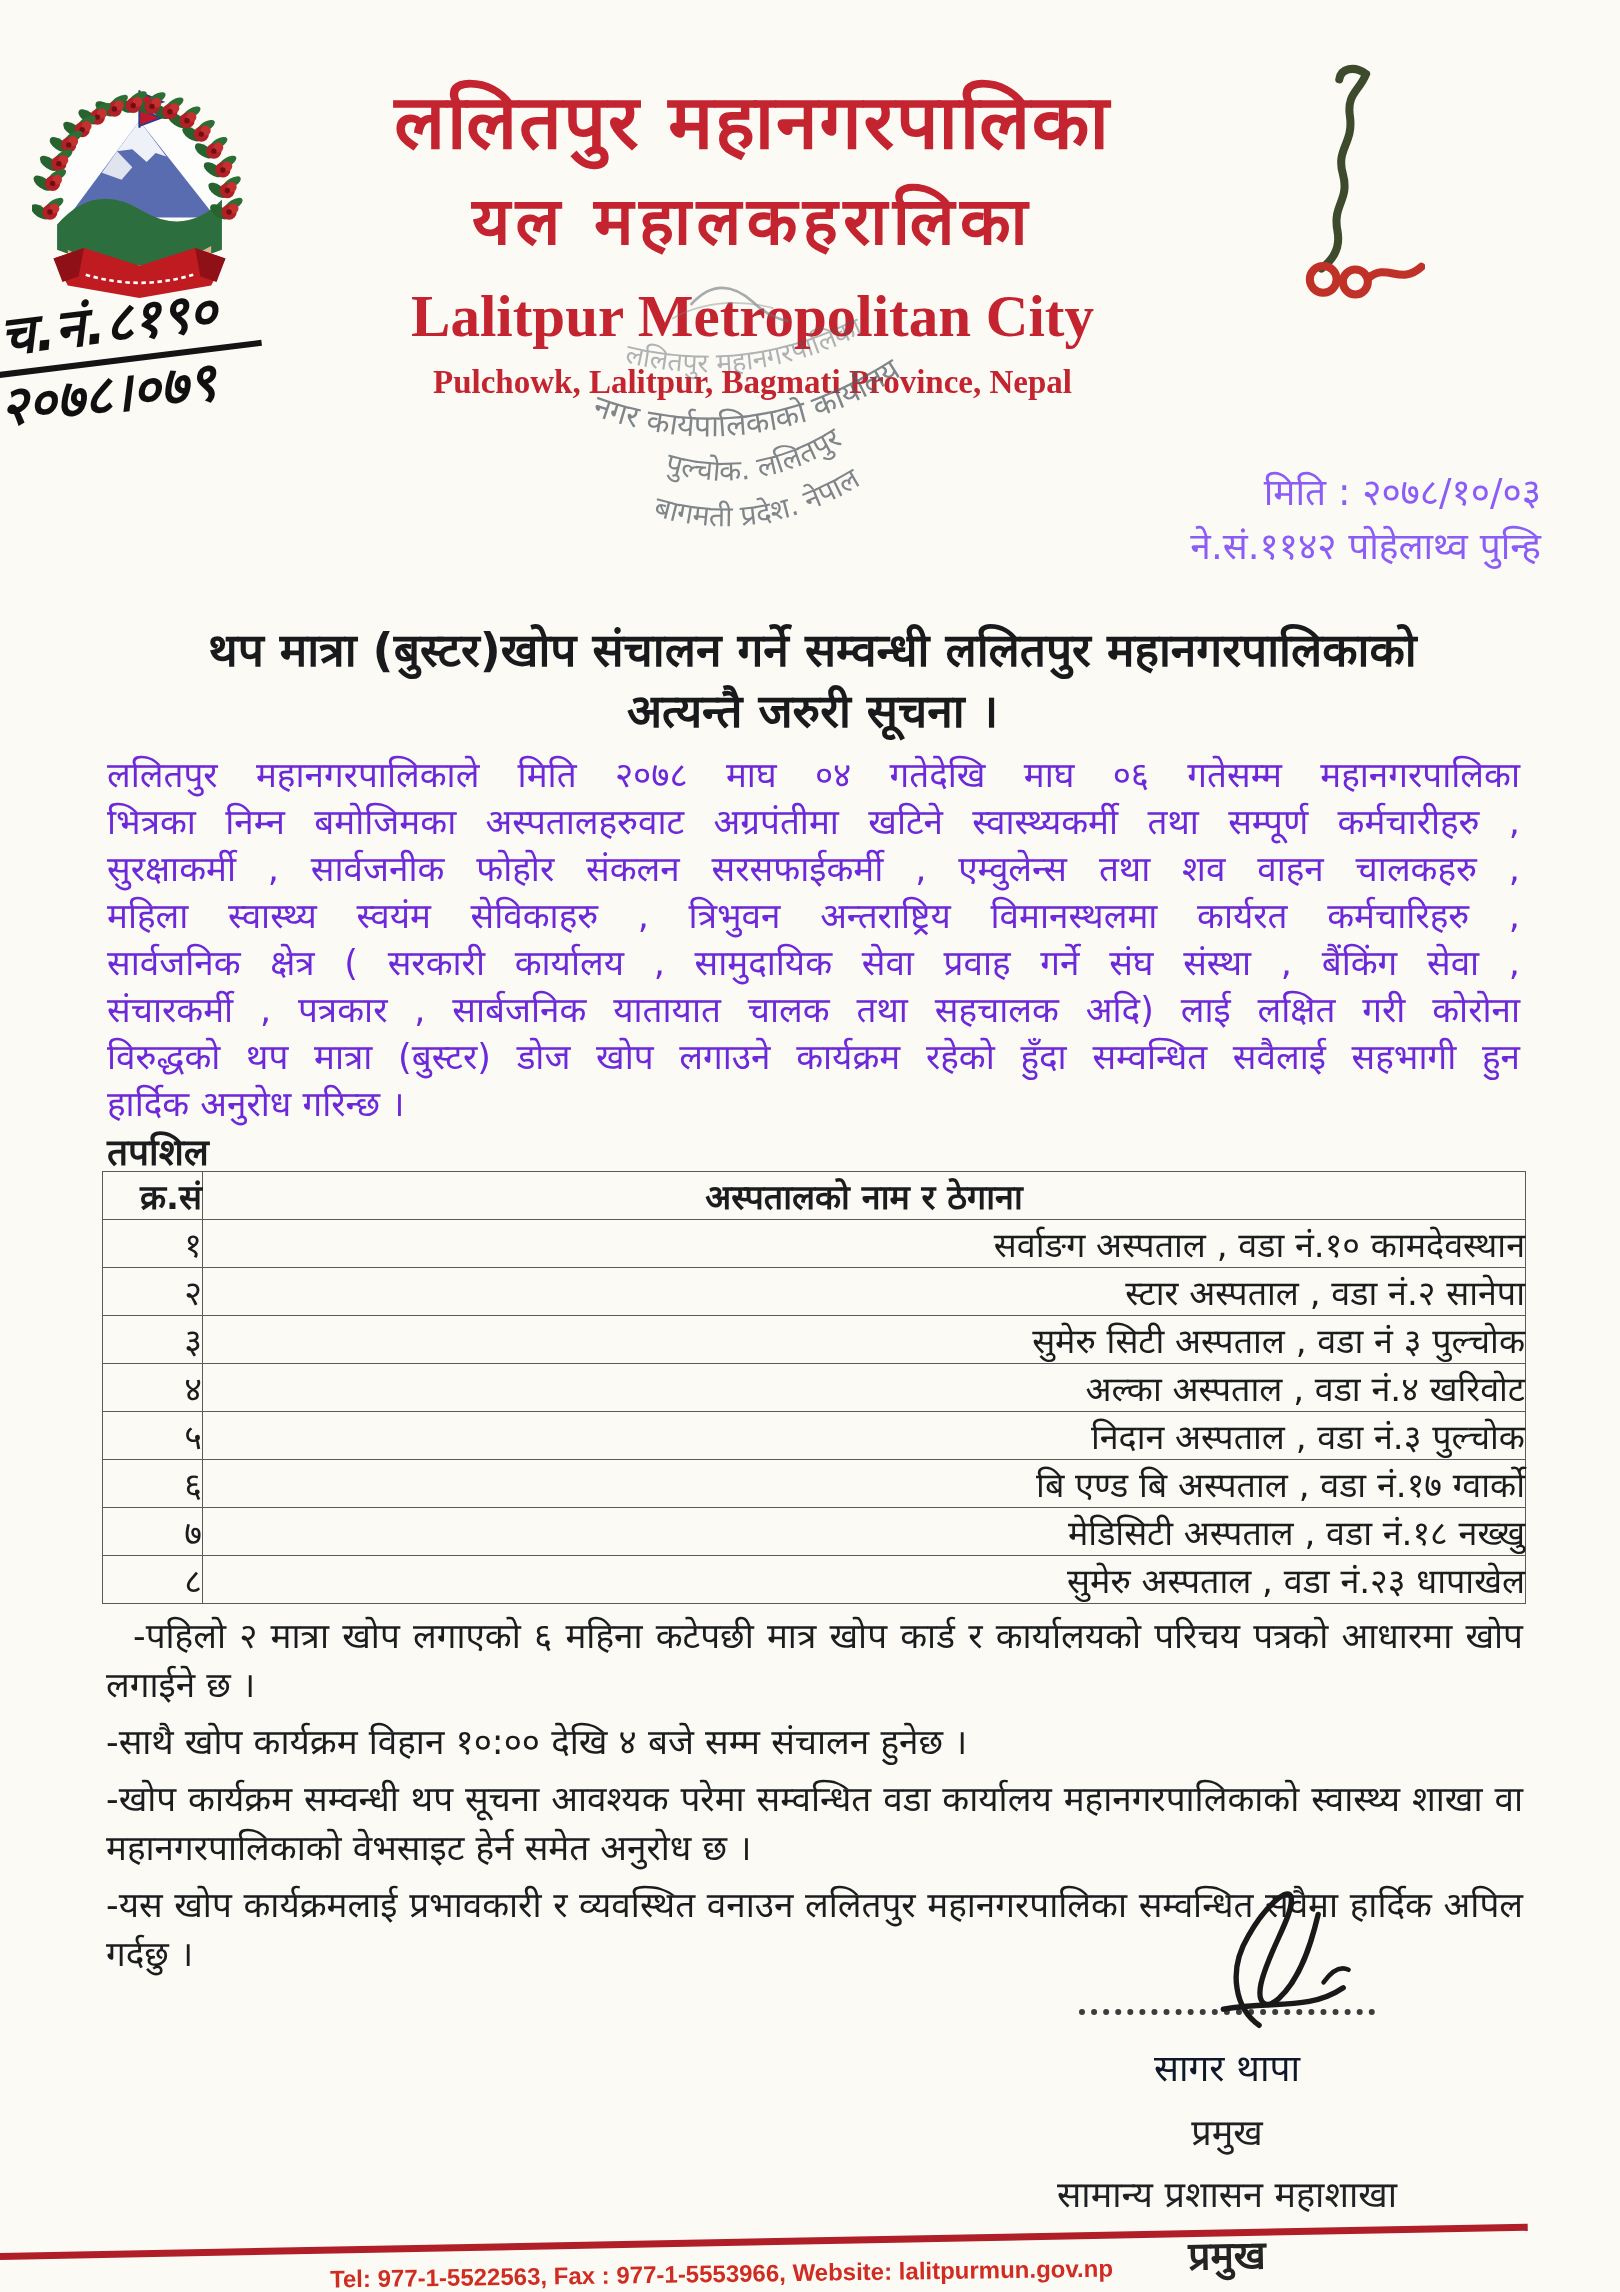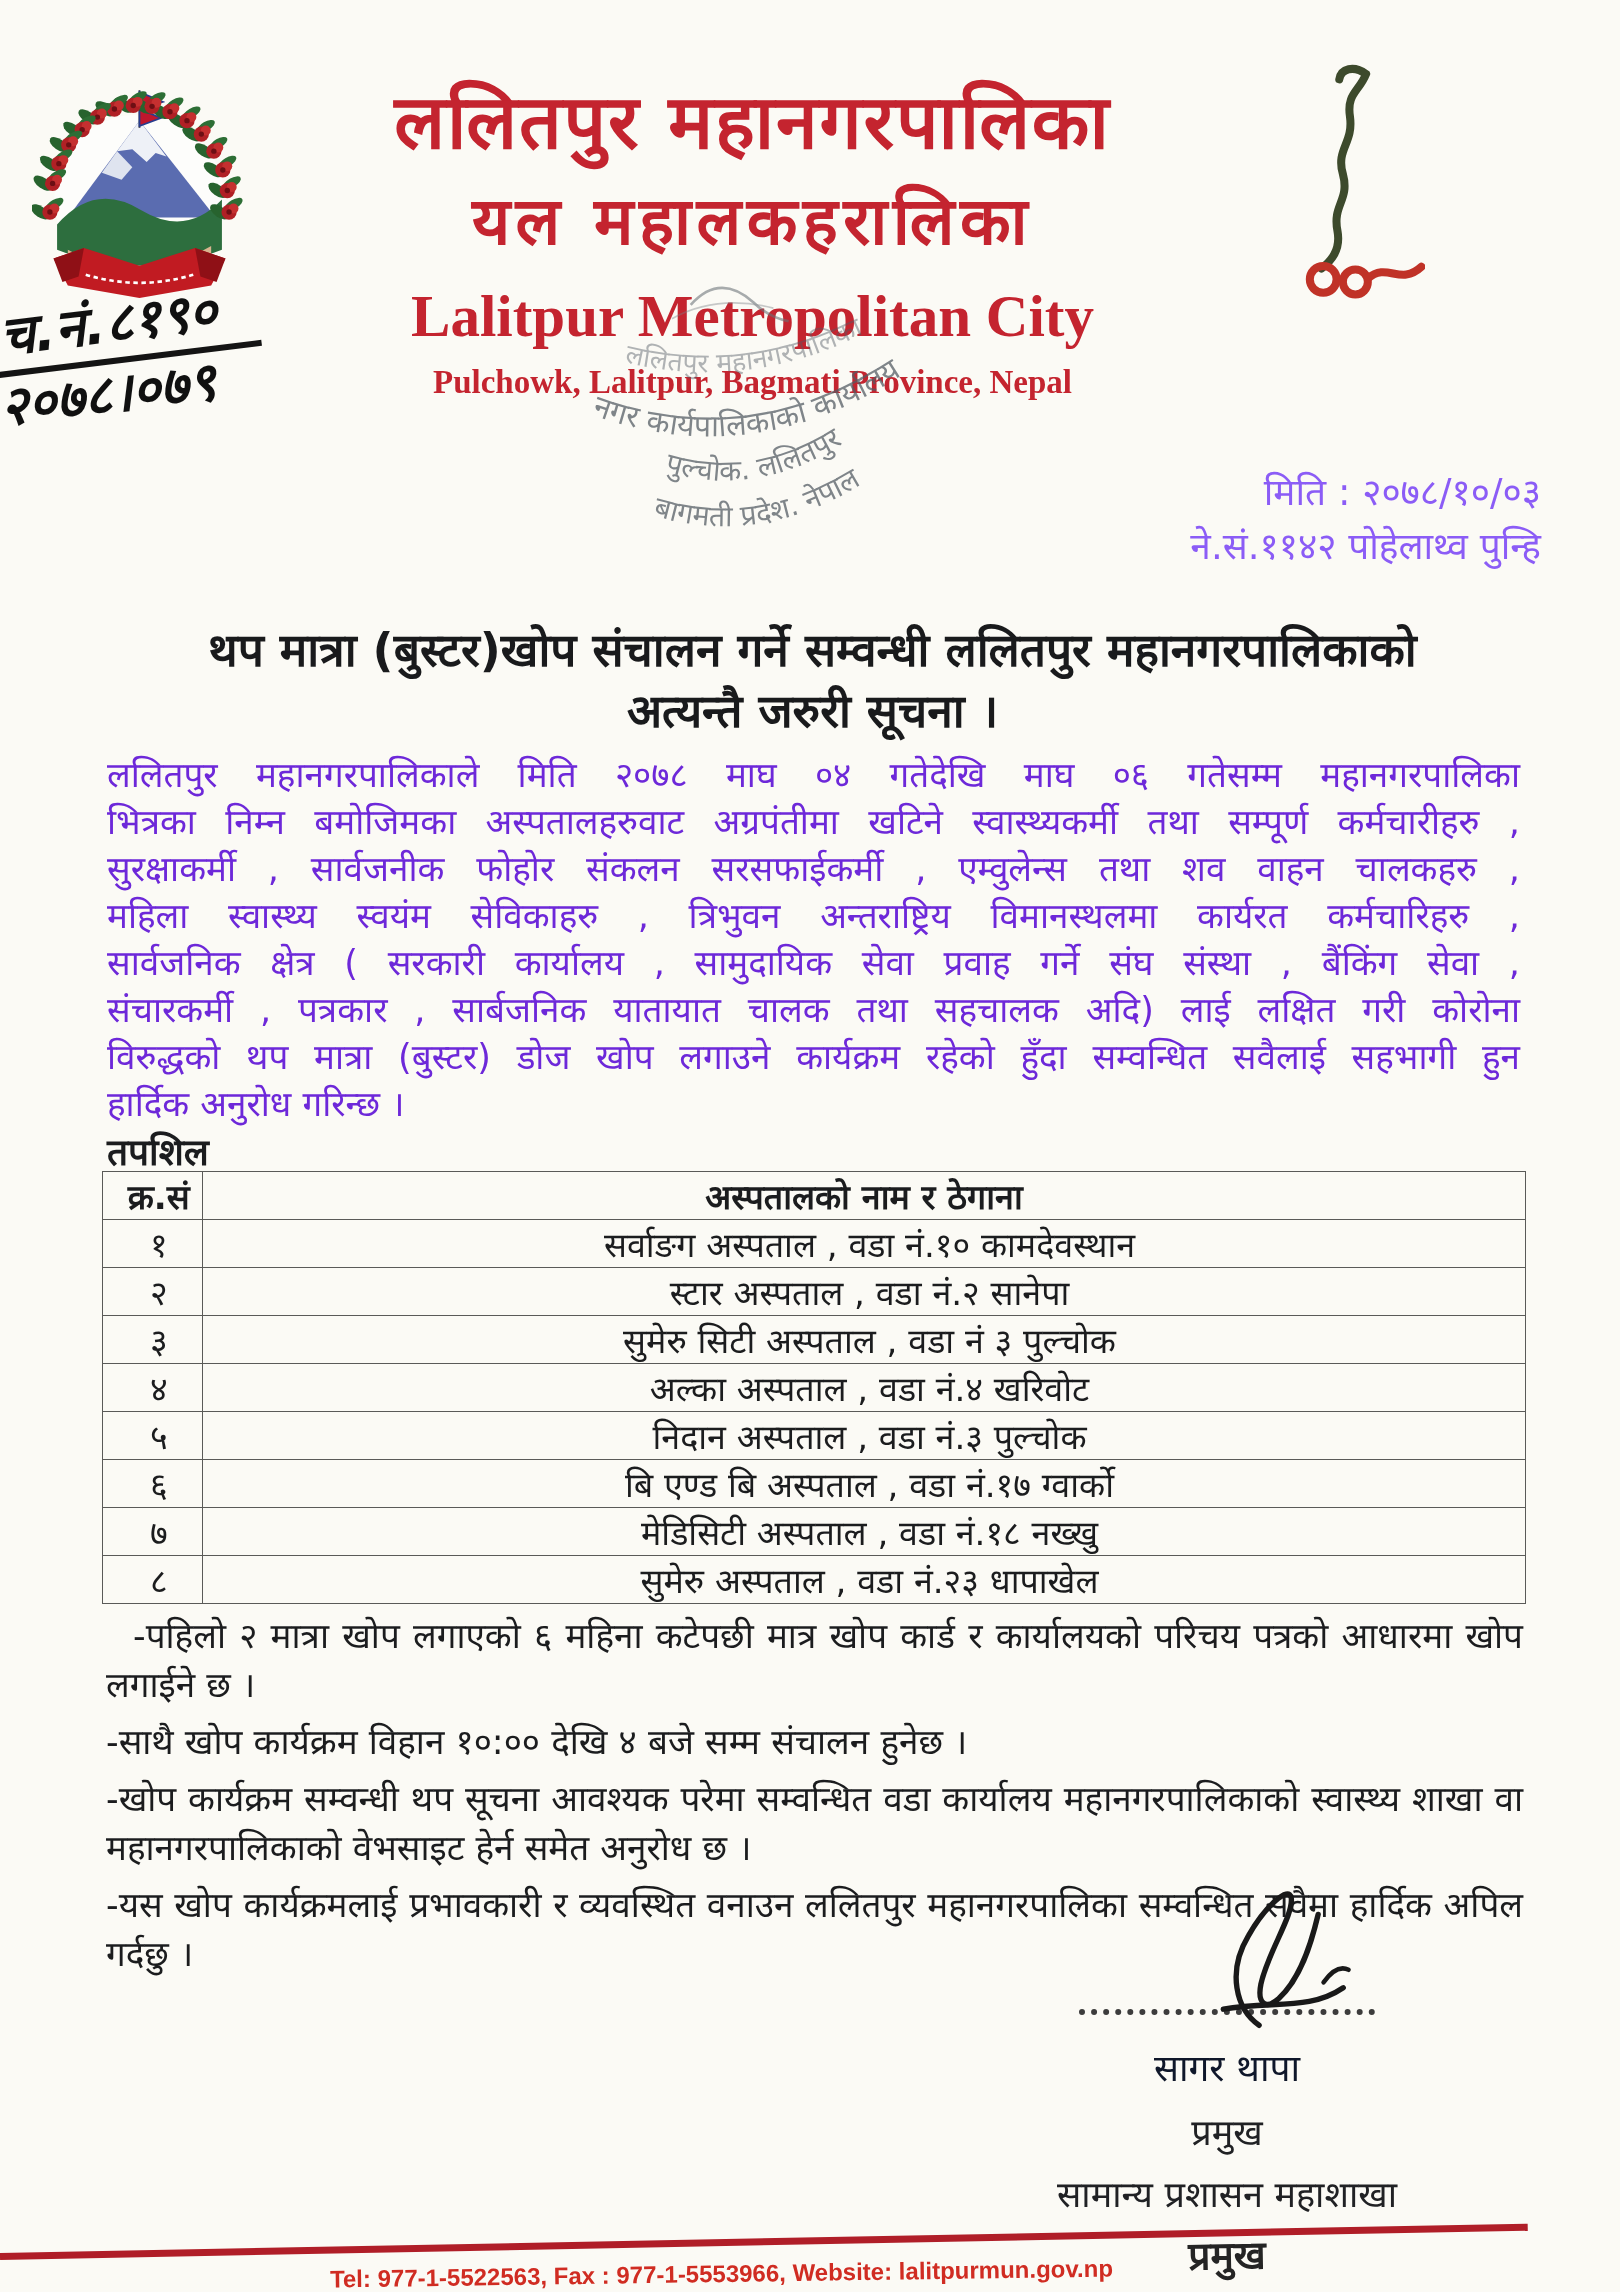--- a/index.html
+++ b/index.html
@@ -33,22 +33,22 @@
   .body-text{position:absolute;left:107px;top:752px;width:1413px;font-size:35px;color:#6d28d9}
   .body-text .bl{line-height:47px;text-align:justify;text-align-last:justify;white-space:normal}
   .body-text .bl.last{text-align-last:left}
   .table-caption{position:absolute;left:107px;top:1125px;width:1411px;
     font-size:37px;font-weight:600;color:#1b1c1e}
   
   .hosp-table{position:absolute;left:102px;top:1171px;width:1424px;border-collapse:collapse;
     font-size:34px;color:#1b1c1e}
   .hosp-table th,.hosp-table td{border:1.8px solid #5a5a58;height:48px;vertical-align:middle}
   .hosp-table th{font-weight:700}
-  .col-sn{width:100px;padding-left:12.5px;text-align:center}
-  .col-name{padding-left:11px;text-align:center}
+  .col-sn{width:100px;padding-left:12.5px;text-align:right}
+  .col-name{padding-left:11px;text-align:right}
   .hosp-table thead .col-name{text-align:center;padding-left:0}
   
   .notes{position:absolute;left:106px;top:1612px;width:1417px;font-size:35px;line-height:49px;color:#1b1c1e}
   .notes p{text-align:justify;margin-bottom:8px}
   .notes p:first-child{text-indent:27px}
   
   .sig-block{position:absolute;left:936px;top:1891px;width:582px;text-align:center;z-index:4}
   .sig-scribble{position:absolute;left:237px;top:-16px;width:242px;height:170px}
   .sig-dots{width:296px;margin:118px auto 0;border-bottom:6.3px dotted #3c3c3c}
   .sig-name{font-size:37px;margin-top:26px;color:#0f172a}

